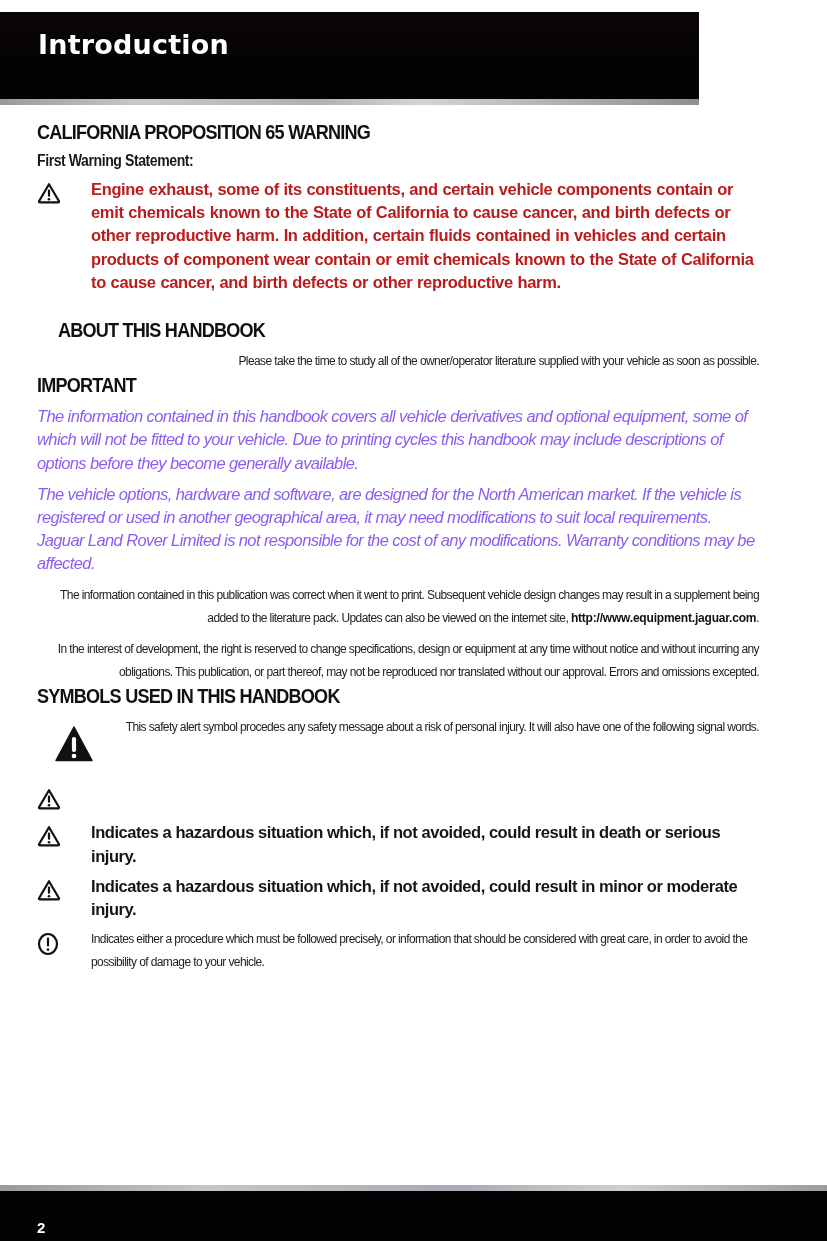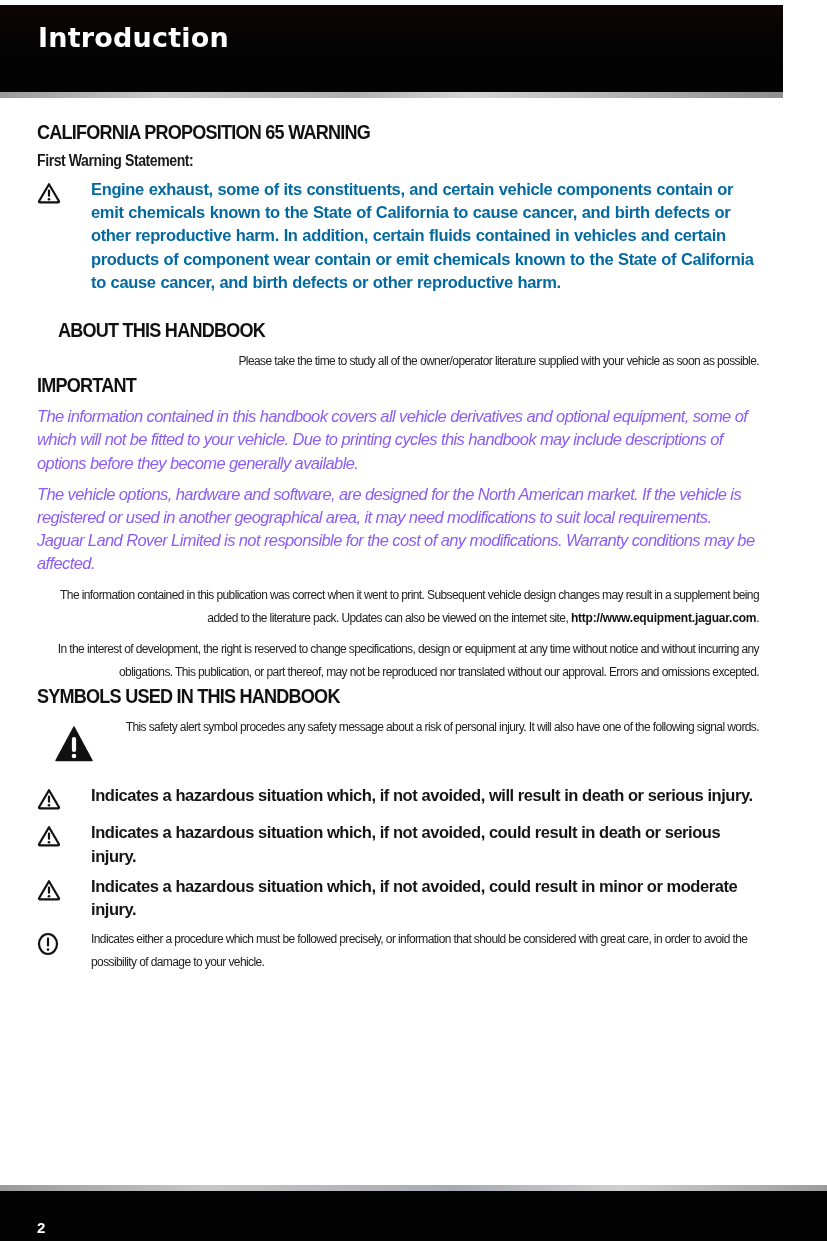--- a/index.html
+++ b/index.html
@@ -10,22 +10,22 @@
   body {
     width: 827px;
     height: 1241px;
     position: relative;
     overflow: hidden;
     font-family: "Liberation Sans", "DejaVu Sans", sans-serif;
     color: #1a1a1a;
   }
   .header-band {
     position: absolute;
-    left: 0; top: 5px;
-    width: 783px;
+    left: 0; top: 12px;
+    width: 699px;
     height: 88px;
     background: linear-gradient(180deg, #0e0606 0%, #050303 40%, #030303 100%);
   }
   .header-band::after {
     content: "";
     position: absolute;
     left: 0; right: 0; bottom: -5px;
     height: 6px;
     background: linear-gradient(90deg, #9a9a9a 0%, #c8c8c8 20%, #b0b0b0 45%, #d4d4d4 60%, #a8a8a8 85%, #8e8e8e 100%);
   }
@@ -79,21 +79,21 @@
     flex: 0 0 54px;
     padding-top: 4px;
   }
   .warn-text {
     flex: 1;
     font-weight: bold;
     font-size: 16.5px;
     line-height: 23.2px;
     letter-spacing: -0.35px;
     word-spacing: 0.5px;
-    color: #0369a1;
+    color: #b91c1c;
   }
 
   p {
     margin: 0;
   }
   .body-p {
     font-size: 12px;
     line-height: 23.2px;
     letter-spacing: -0.6px;
     color: #222;
@@ -231,21 +231,20 @@
     </div>
 
     <div class="sig-row" style="margin-top:22px;">
       <div class="sig-icon">
         <svg width="24" height="22" viewBox="0 0 24 22">
           <path d="M12 2.2 L22 19.3 Q22.3 20.4 21 20.4 L3 20.4 Q1.7 20.4 2 19.3 Z" fill="none" stroke="#111" stroke-width="2.2" stroke-linejoin="round"></path>
           <rect x="10.9" y="7.6" width="2.2" height="7.2" rx="1" fill="#111"></rect>
           <circle cx="12" cy="17.2" r="1.3" fill="#111"></circle>
         </svg>
       </div>
-      <div class="sig-text-bold">Indicates a hazardous situation which, if not avoided, will result in death or serious injury.</div>
     </div>
 
     <div class="sig-row">
       <div class="sig-icon">
         <svg width="24" height="22" viewBox="0 0 24 22">
           <path d="M12 2.2 L22 19.3 Q22.3 20.4 21 20.4 L3 20.4 Q1.7 20.4 2 19.3 Z" fill="none" stroke="#111" stroke-width="2.2" stroke-linejoin="round"></path>
           <rect x="10.9" y="7.6" width="2.2" height="7.2" rx="1" fill="#111"></rect>
           <circle cx="12" cy="17.2" r="1.3" fill="#111"></circle>
         </svg>
       </div>

